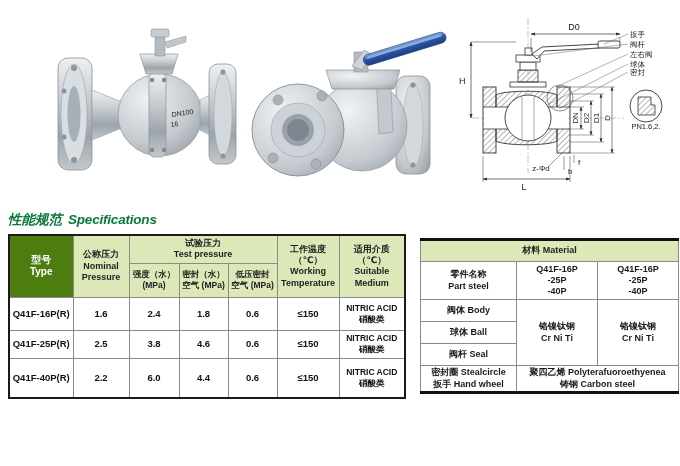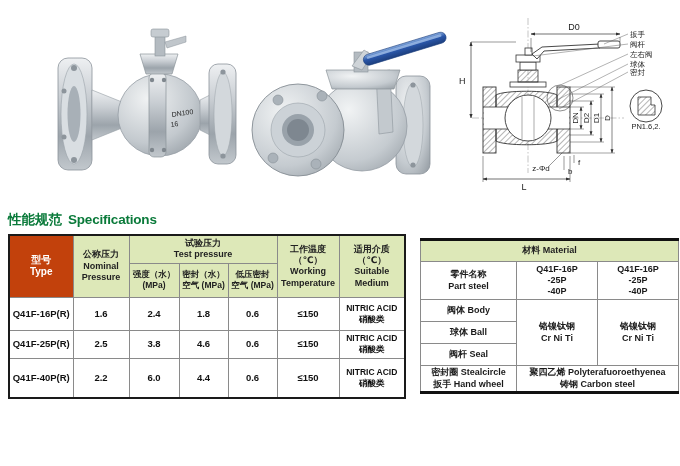--- a/index.html
+++ b/index.html
@@ -1,32 +1,32 @@
 <!DOCTYPE html>
 <html><head>
 <meta charset="utf-8">
 <style>
   html,body{margin:0;padding:0;background:#fff;}
   .page{position:relative;width:680px;height:466px;background:#ffffff;overflow:hidden;
         font-family:"Liberation Sans","DejaVu Sans",sans-serif;color:#1a1a1a;}
   .abs{position:absolute;}
 
   
-  .section-title{position:absolute;height:18px;font-weight:bold;font-size:13.5px;color:#0a7a3a;white-space:nowrap;}
+  .section-title{position:absolute;height:18px;font-weight:bold;font-size:13.5px;color:#0a7a3a;white-space:nowrap;font-style:italic;}
   .section-title .en{margin-left:6px;letter-spacing:-0.2px;}
 
   
   table{border-collapse:collapse;table-layout:fixed;}
   .spec-table{position:absolute;left:8px;top:234px;width:396px;border:2px solid #1a1a1a;}
   .mat-table{position:absolute;left:420px;top:238px;width:258px;border:1px solid #6f6f6f;
              border-top:3px solid #111;border-bottom:3px solid #111;}
   td{border:1px solid #8a8a8a;text-align:center;vertical-align:middle;
      white-space:pre-line;line-height:1.25;padding:1px 2px;font-weight:bold;}
   .hdr{background:#dde8b8;font-weight:bold;font-size:9px;color:#222;}
-  .hdr.dark{background:#c2410c;color:#ffffff;font-size:10px;}
+  .hdr.dark{background:#4d7c0f;color:#ffffff;font-size:10px;}
   .cell{font-size:9.5px;color:#111;}
   .small{font-size:8.5px;}
   tr.h1{height:28px;} tr.h2{height:34px;}
   tr.r1{height:33px;} tr.r2{height:28px;margin-left:48px;} tr.r3{height:40px;}
   tr.mh{height:22px;} tr.mp{height:38px;} tr.mr{height:22px;} tr.ml{height:27px;}
   .mat-table td{font-size:9px;}
   .mat-table .bold{font-weight:bold;}
 
   svg text{font-family:"Liberation Sans","DejaVu Sans",sans-serif;fill:#222;}
 </style>

